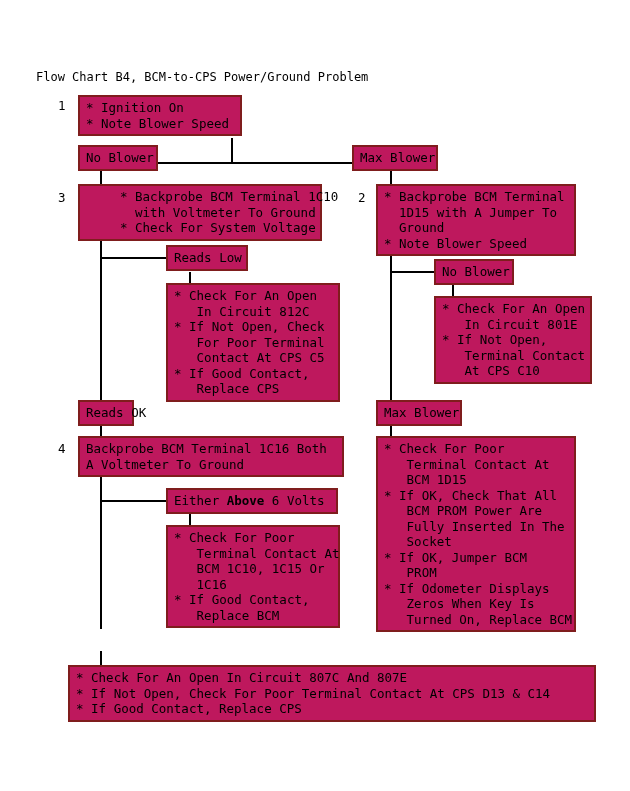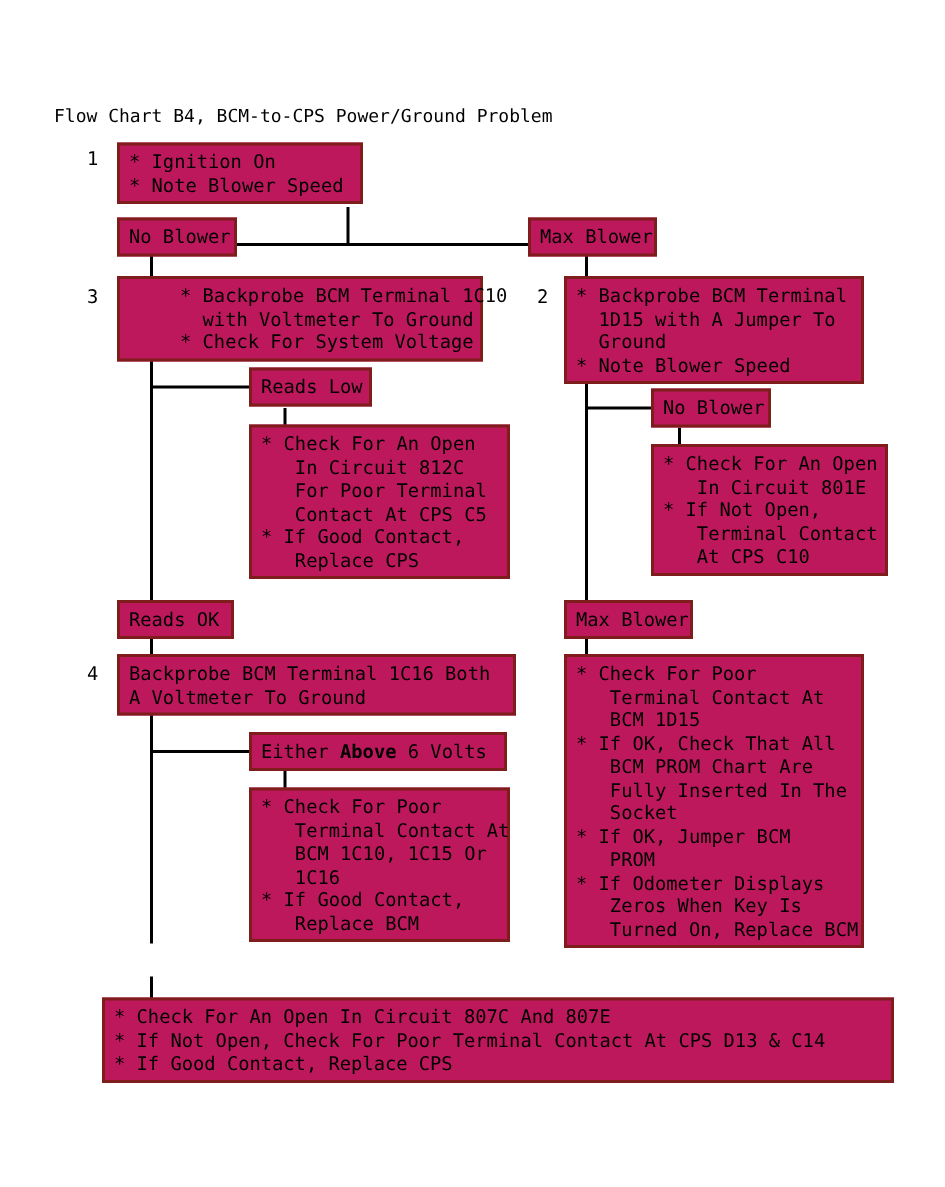--- a/index.html
+++ b/index.html
@@ -123,58 +123,59 @@
     <div class="bullet-line">* Note Blower Speed</div>
   </div>
 
   <div class="box" style="left:166px; top:245px; width:82px;">
     <div class="bullet-line">Reads Low</div>
   </div>
 
   <div class="box" style="left:166px; top:283px; width:174px;">
     <div class="bullet-line">* Check For An Open</div>
     <div class="bullet-line">   In Circuit 812C</div>
+    <div class="bullet-line">* If Not Open, Check</div>
     <div class="bullet-line">   For Poor Terminal</div>
     <div class="bullet-line">   Contact At CPS C5</div>
     <div class="bullet-line">* If Good Contact,</div>
     <div class="bullet-line">   Replace CPS</div>
   </div>
 
   <div class="box" style="left:434px; top:259px; width:80px;">
     <div class="bullet-line">No Blower</div>
   </div>
 
   <div class="box" style="left:434px; top:296px; width:158px;">
     <div class="bullet-line">* Check For An Open</div>
     <div class="bullet-line">   In Circuit 801E</div>
     <div class="bullet-line">* If Not Open,</div>
     <div class="bullet-line">   Terminal Contact</div>
     <div class="bullet-line">   At CPS C10</div>
   </div>
 
-  <div class="box" style="left:78px; top:400px; width:78px;">
+  <div class="box" style="left:78px; top:400px; width:56px;">
     <div class="bullet-line">Reads OK</div>
   </div>
 
   <div class="steplabel" style="left:58px; top:441px;">4</div>
   <div class="box" style="left:78px; top:436px; width:266px;">
     <div class="bullet-line">Backprobe BCM Terminal 1C16 Both</div>
     <div class="bullet-line">A Voltmeter To Ground</div>
   </div>
 
   <div class="box" style="left:376px; top:400px; width:86px;">
     <div class="bullet-line">Max Blower</div>
   </div>
 
   <div class="box" style="left:376px; top:436px; width:200px;">
     <div class="bullet-line">* Check For Poor</div>
     <div class="bullet-line">   Terminal Contact At</div>
     <div class="bullet-line">   BCM 1D15</div>
     <div class="bullet-line">* If OK, Check That All</div>
-    <div class="bullet-line">   BCM PROM Chart Are</div>
+    <div class="bullet-line">   BCM PROM Power Are</div>
     <div class="bullet-line">   Fully Inserted In The</div>
     <div class="bullet-line">   Socket</div>
     <div class="bullet-line">* If OK, Jumper BCM</div>
     <div class="bullet-line">   PROM</div>
     <div class="bullet-line">* If Odometer Displays</div>
     <div class="bullet-line">   Zeros When Key Is</div>
     <div class="bullet-line">   Turned On, Replace BCM</div>
   </div>
 
   <div class="box" style="left:166px; top:488px; width:172px;">

